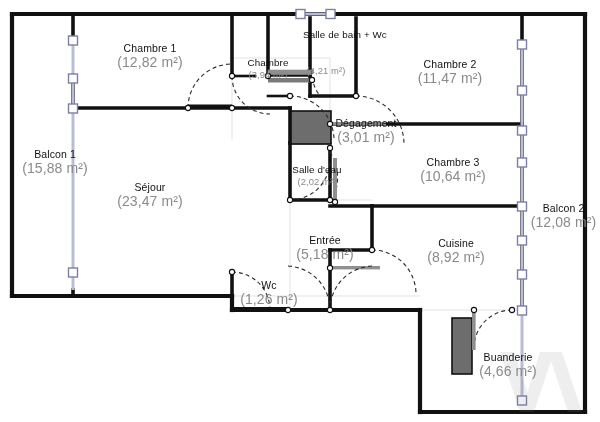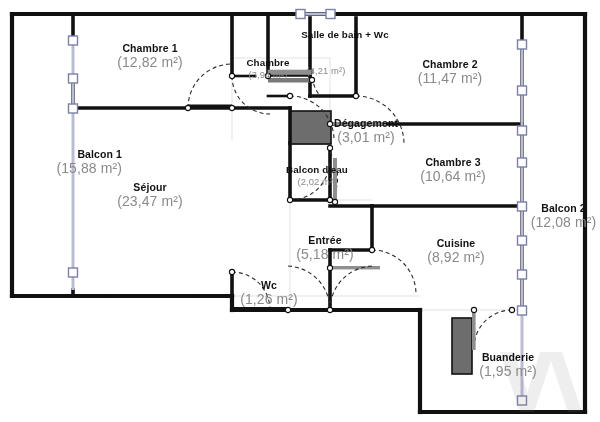--- a/index.html
+++ b/index.html
@@ -18,21 +18,21 @@
   #plan-svg { position: absolute; left: 0; top: 0; }
   .room-label {
     position: absolute;
     text-align: center;
     white-space: nowrap;
     line-height: 1.18;
     pointer-events: none;
   }
   .room-name {
     display: block;
-    font-weight: bold;
+    font-weight: normal;
     font-size: 10.5px;
     color: #111111;
     letter-spacing: 0.1px;
   }
   .room-area {
     display: block;
     font-size: 14px;
     color: #8a8a8a;
     letter-spacing: 0.1px;
   }
@@ -241,21 +241,21 @@
       </g>
     </g>
 
     <g opacity="0.13">
       <path d="M 500 352 L 520 412 L 534 412 L 514 352 Z" fill="#7f7f7f"></path>
       <path d="M 534 412 L 554 352 L 540 352 L 527 394 Z" fill="#7f7f7f"></path>
       <path d="M 548 352 L 568 412 L 582 412 L 562 352 Z" fill="#7f7f7f"></path>
     </g>
   </svg>
 
-  <div class="room-label" style="left:12px; top:148px; width:110px;text-align:right;">
+  <div class="room-label" style="left:0px; top:148px; width:110px;">
     <span class="room-name">Balcon 1</span>
     <span class="room-area">(15,88 m²)</span>
   </div>
 
   <div class="room-label" style="left:90px; top:42px; width:120px;">
     <span class="room-name">Chambre 1</span>
     <span class="room-area">(12,82 m²)</span>
   </div>
 
   <div class="room-label" style="left:90px; top:181px; width:120px;">
@@ -277,21 +277,21 @@
     <span class="room-name">Chambre 2</span>
     <span class="room-area">(11,47 m²)</span>
   </div>
 
   <div class="room-label" style="left:306px; top:117px; width:120px;">
     <span class="room-name">Dégagement</span>
     <span class="room-area">(3,01 m²)</span>
   </div>
 
   <div class="room-label small" style="left:267px; top:164px; width:100px;">
-    <span class="room-name">Balcon d'eau</span>
+    <span class="room-name">Salle d'eau</span>
     <span class="room-area">(2,02 m²)</span>
   </div>
 
   <div class="room-label" style="left:393px; top:156px; width:120px;">
     <span class="room-name">Chambre 3</span>
     <span class="room-area">(10,64 m²)</span>
   </div>
 
   <div class="room-label" style="left:527px; top:202px; width:73px;">
     <span class="room-name">Balcon 2</span>
@@ -308,16 +308,16 @@
     <span class="room-area">(8,92 m²)</span>
   </div>
 
   <div class="room-label" style="left:219px; top:279px; width:100px;">
     <span class="room-name">Wc</span>
     <span class="room-area">(1,26 m²)</span>
   </div>
 
   <div class="room-label" style="left:453px; top:351px; width:110px;">
     <span class="room-name">Buanderie</span>
-    <span class="room-area">(1,95 m²)</span>
+    <span class="room-area">(4,66 m²)</span>
   </div>
 
 </div>
 
 </body></html>

